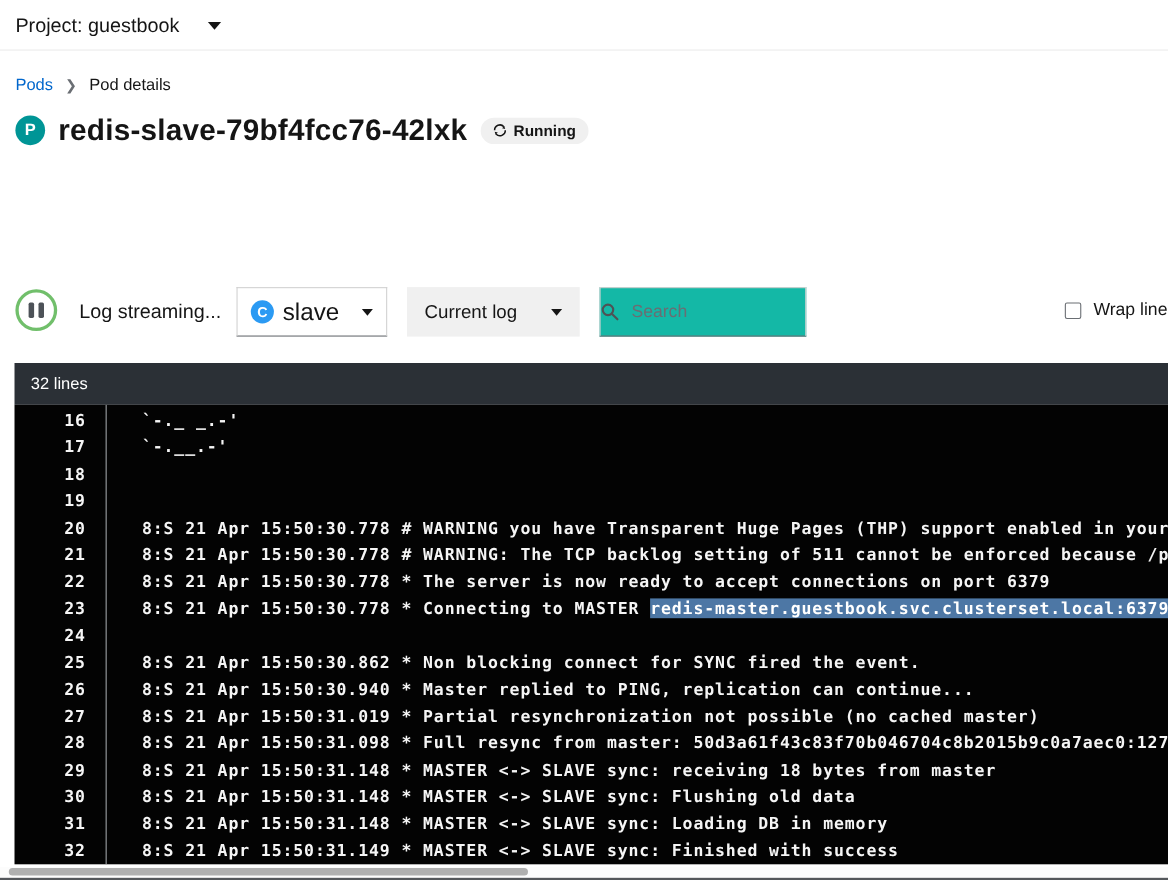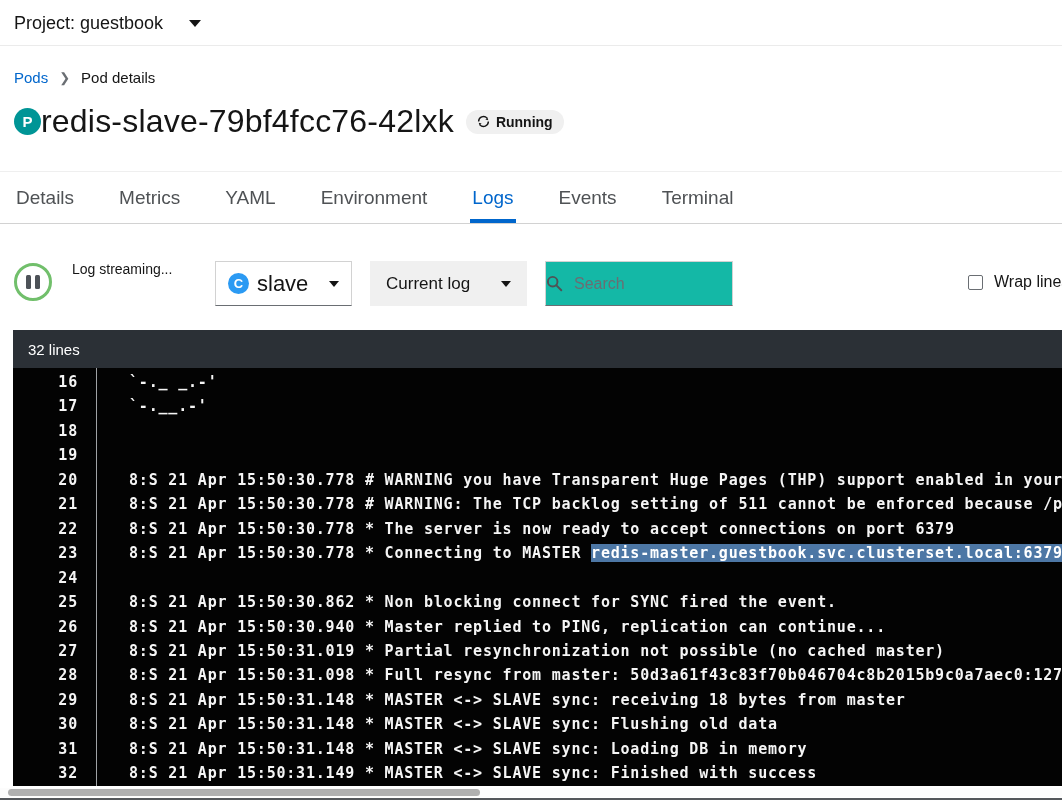--- a/index.html
+++ b/index.html
@@ -15,34 +15,34 @@
   .project-select .caret-down { margin-left:26px; }
 
   
   .breadcrumb { position:absolute; left:14px; top:69px; display:flex; align-items:center; font-size:15px; }
   .breadcrumb a { color:var(--accent-blue,#0066cc); text-decoration:none; cursor:pointer; }
   .crumb-sep { color:#6a6e73; font-size:13px; margin:0 11px; }
 
   
   .title-row { position:absolute; left:14px; top:103px; display:flex; align-items:center; }
   .pod-badge { width:27px; height:27px; border-radius:50%; background:var(--pod-badge-teal,#009596); color:#fff; font-size:15px; font-weight:bold; display:flex; align-items:center; justify-content:center; flex:none; }
-  .page-title { font-size:32px; font-weight:400; letter-spacing:0.2px; margin-left:0; white-space:nowrap; }
+  .page-title { font-size:27px; font-weight:700; letter-spacing:0.2px; margin-left:12px; white-space:nowrap; }
   .status-pill { margin-left:12px; display:flex; align-items:center; gap:6px; background:var(--status-pill-bg,#f0f0f0); border-radius:14px; padding:4px 11px; font-size:14px; font-weight:600; color:#151515;justify-content:space-between; }
   .status-pill svg { display:block; }
 
   
   .tabs { position:absolute; left:0; top:171px; width:100%; height:53px; border-top:1px solid #efefef; border-bottom:1px solid #d2d2d2; display:flex; align-items:stretch; padding-left:14px; gap:41px; }
   .tab { display:flex; align-items:center; font-size:19px; color:#4f5255; cursor:pointer; padding:0 2px; }
   .tab.active { color:var(--accent-blue,#0066cc); box-shadow:inset 0 -4px 0 var(--accent-blue,#0066cc); }
 
   
   .toolbar { position:absolute; left:14px; top:260px; width:1048px; height:46px; }
   .pause-btn { position:absolute; left:0; top:3px; width:38px; height:38px; border-radius:50%; background:#fff; border:3px solid var(--success-green,#71bf6b); display:flex; align-items:center; justify-content:center; gap:4px; cursor:pointer; }
   .pause-btn .bar { width:5px; height:14px; background:#4d5258; border-radius:1.5px; }
-  .stream-label { position:absolute; left:58px; top:1px; font-size:14px; color:#151515; }
+  .stream-label { position:absolute; left:58px; top:13px; font-size:18px; color:#151515; }
 
   .select { position:absolute; height:45px; display:flex; align-items:center; cursor:pointer; }
   .select-container { left:201px; top:1px; width:137px; background:#fff; border:1px solid #d2d2d2; border-bottom:1px solid #6a6e73; padding:0 12px; }
   .c-badge { width:21px; height:21px; border-radius:50%; background:var(--container-badge-blue,#2b9af3); color:#fff; font-size:13px; font-weight:bold; display:flex; align-items:center; justify-content:center; flex:none; }
   .select-container .value { font-size:22px; margin-left:8px; }
   .select-container .caret-down { margin-left:auto; border-left-width:5px; border-right-width:5px; border-top-width:6px; }
   .select-log { left:356px; top:1px; width:157px; background:#f0f0f0; padding:0 16px; }
   .select-log .value { font-size:17px; }
   .select-log .caret-down { margin-left:auto; border-left-width:5px; border-right-width:5px; border-top-width:6px; }
 
@@ -98,29 +98,20 @@
           <path d="M21 12a9 9 0 0 1-15.6 6.2"></path>
           <path d="M3 12a9 9 0 0 1 15.6-6.2"></path>
         </g>
         <path d="M3.2 14.4 l5.2 1.1 -3.7 3.9 z" fill="#151515"></path>
         <path d="M20.8 9.6 l-5.2 -1.1 3.7 -3.9 z" fill="#151515"></path>
       </svg>
       <span>Running</span>
     </span>
   </div>
 
-  <nav class="tabs">
-      <div class="tab">Details</div>
-      <div class="tab">Metrics</div>
-      <div class="tab">YAML</div>
-      <div class="tab">Environment</div>
-      <div class="tab active">Logs</div>
-      <div class="tab">Events</div>
-      <div class="tab">Terminal</div>
-    </nav>
 
   <div class="toolbar">
     <div class="pause-btn">
       <span class="bar"></span>
       <span class="bar"></span>
     </div>
     <span class="stream-label">Log streaming...</span>
 
     <div class="select select-container">
       <span class="c-badge">C</span>

